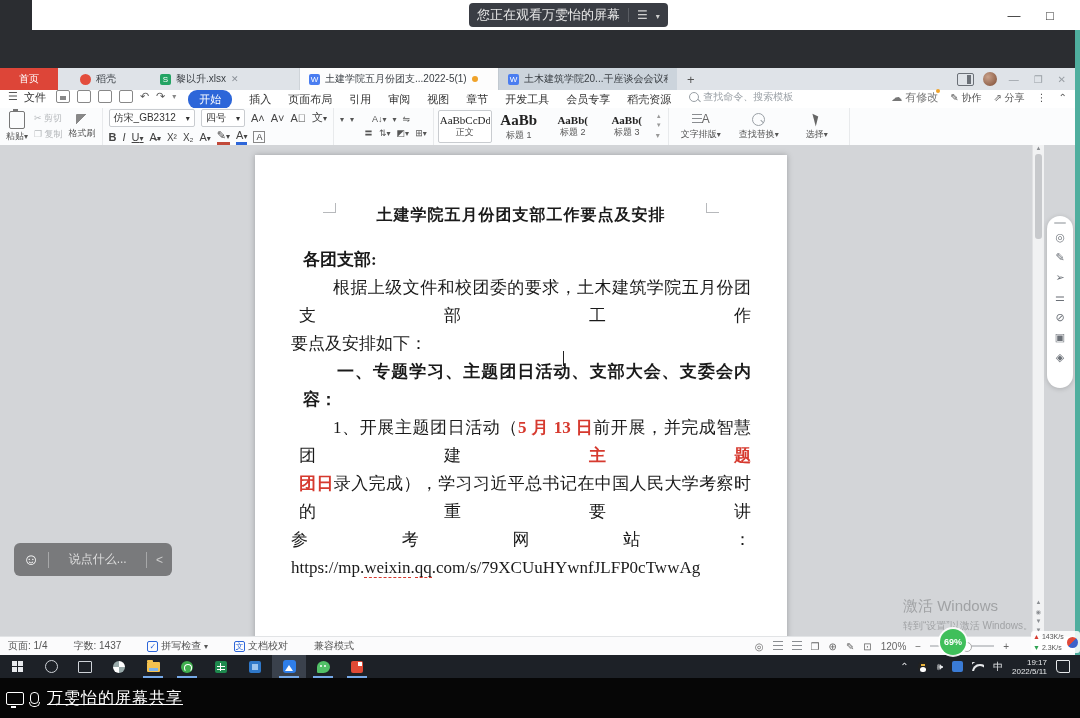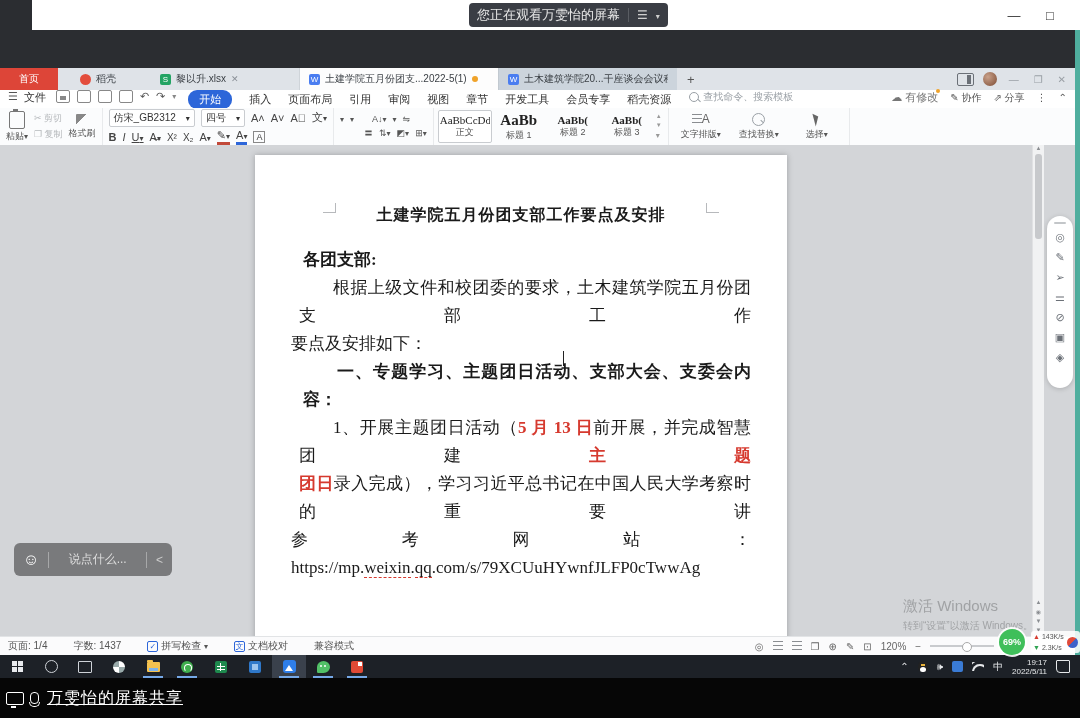--- a/index.html
+++ b/index.html
@@ -126,21 +126,21 @@
   
   .chatbox{position:absolute;left:14px;top:543px;width:158px;height:33px;background:rgba(96,96,98,.78);border-radius:6px;
            display:flex;align-items:center;color:#e8e8e8;font-size:12px;z-index:8;}
   .chatbox .smile{font-size:16px;color:#fff;margin:0 9px;}
   .chatbox .dv{width:1px;height:16px;background:rgba(255,255,255,.35);}
   .chatbox .ph{flex:1;text-align:center;color:#ddd;}
   .chatbox .col{margin:0 9px;color:#ccc;}
   .watermark{position:absolute;left:903px;top:597px;color:rgba(118,120,122,.55);z-index:4;}
   .watermark .w1{font-size:15px;}
   .watermark .w2{font-size:10px;margin-top:3px;}
-  .battery{position:absolute;left:999px;top:629px;width:26px;height:26px;border-radius:50%;background:#3fbf5a;
+  .battery{position:absolute;left:940px;top:629px;width:26px;height:26px;border-radius:50%;background:#3fbf5a;
            box-shadow:0 0 0 2px rgba(255,255,255,.9);color:#fff;font-size:9px;font-weight:bold;
            display:flex;align-items:center;justify-content:center;z-index:9;}
   .netspeed{position:absolute;left:1031px;top:631px;font-size:7px;color:#555;line-height:11px;z-index:9;background:rgba(255,255,255,.85);
             padding:0 2px;border-radius:3px;display:flex;align-items:center;gap:3px;}
   .netspeed .up{color:#d63a2f;}
   .netspeed .dn{color:#2fa352;}
   .netball{width:11px;height:11px;border-radius:50%;background:linear-gradient(135deg,#e04a3a 50%,#3a62c9 50%);}
   
   .taskbar{position:absolute;left:0;top:655px;width:1080px;height:23px;background:#1d2127;display:flex;align-items:center;z-index:5;}
   .tapp{width:34px;height:23px;display:flex;align-items:center;justify-content:center;position:relative;}

